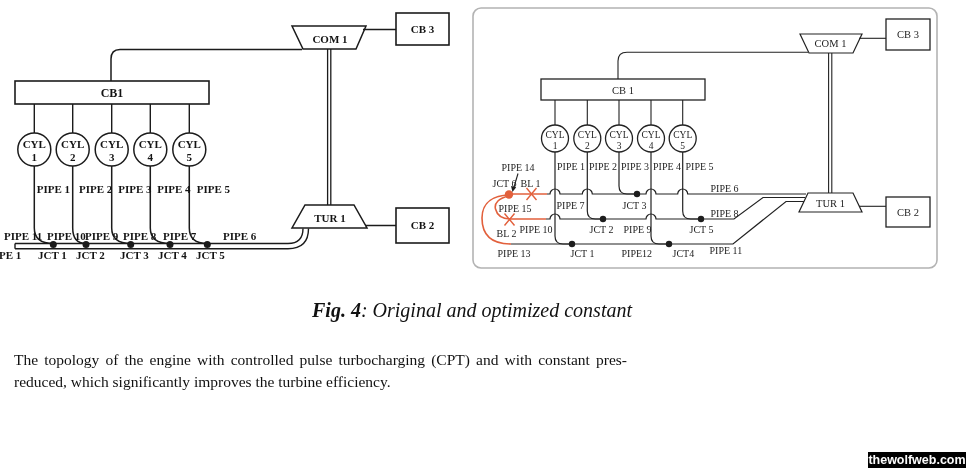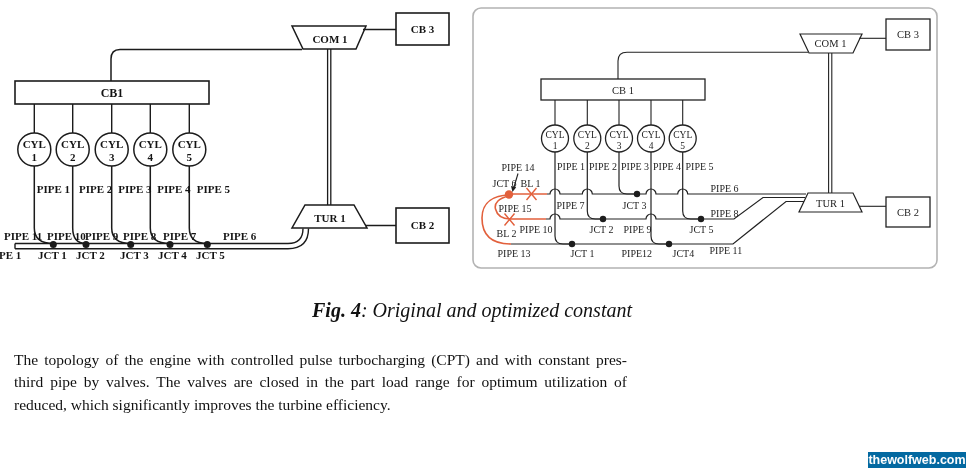--- a/index.html
+++ b/index.html
@@ -18,21 +18,21 @@
   .boxw {fill:#ffffff;stroke:#1b1b1b;}
   .boxwR{fill:#ffffff;stroke:#222222;}
   #caption{position:absolute;left:0px;top:299px;width:944px;text-align:center;
            font-size:20px;font-style:italic;color:#111;}
   #caption b{font-weight:700;margin-top:43px;}
   #para{position:absolute;left:14px;top:349px;width:613px;font-size:15.5px;
         line-height:22.4px;color:#111;}
   .pline{text-align:justify;text-align-last:justify;white-space:normal;}
   .pline.last{text-align-last:left;}
   #watermark{position:absolute;left:868px;top:452px;width:98px;height:16px;
-             background:#0369a1;color:#fdfdfd;font-family:"Liberation Sans",sans-serif;
+             background:#000000;color:#fdfdfd;font-family:"Liberation Sans",sans-serif;
              font-size:12.5px;font-weight:700;line-height:16px;text-align:center;
              letter-spacing:0px;}
 </style>
 </head>
 <body>
 
 <div id="page">
 
 <svg width="966" height="295" viewBox="0 0 966 295">
 
@@ -237,19 +237,18 @@
     <text class="tR" x="621.5" y="256.5">PIPE12</text>
     <text class="tR" x="672.5" y="257">JCT4</text>
     <text class="tR" x="709.5" y="253.5">PIPE 11</text>
   </g>
 </svg>
 
 <div id="caption"><b>Fig. 4</b><span>: Original and optimized constant</span></div>
 
 <div id="para">
   <div class="pline">The topology of the engine with controlled pulse turbocharging (CPT) and with constant pres-</div>
-  <div class="pline">third pipe by valves. The valves are closed in the part load range for optimum utilization of</div>
   <div class="pline last">reduced, which significantly improves the turbine efficiency.</div>
 </div>
 
 <div id="watermark">thewolfweb.com</div>
 
 </div>
 
 </body></html>

